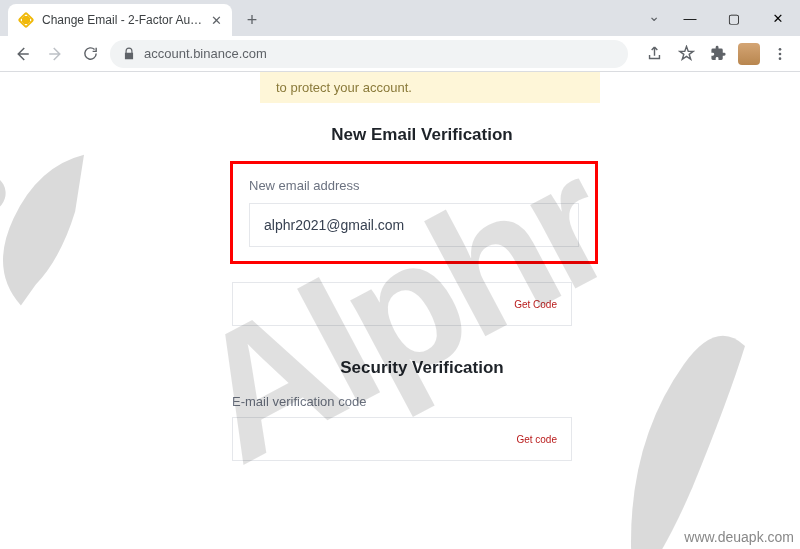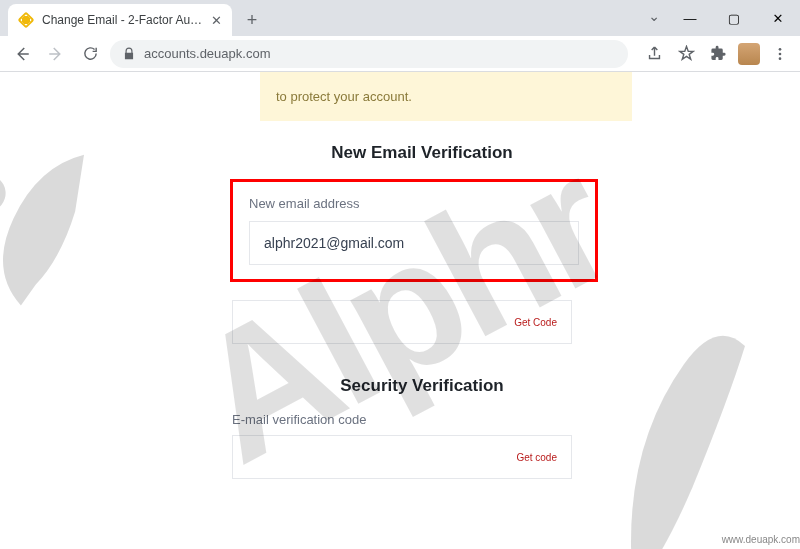--- a/index.html
+++ b/index.html
@@ -22,39 +22,39 @@
 .nav-btn.disabled { color: #bdc1c6; }
 .address-bar { flex: 1; height: 28px; background: #f1f3f4; border-radius: 14px; display: flex; align-items: center; padding: 0 12px; gap: 8px; font-size: 13px; color: #5f6368; }
 .address-bar .url { color: #202124; }
 .toolbar-right { display: flex; align-items: center; gap: 8px; margin-left: 8px; }
 .toolbar-icon { width: 24px; height: 24px; display: flex; align-items: center; justify-content: center; color: #5f6368; cursor: pointer; }
 .avatar { width: 22px; height: 22px; border-radius: 4px; background: linear-gradient(#d4a574, #b8864f); }
 
 
 .viewport { position: absolute; top: 72px; left: 0; right: 0; bottom: 0; overflow: hidden; background: #fff; }
 .content { width: 380px; margin-left: 232px; padding-top: 0; position: relative; }
-.notice-strip { background: #fef6d8; color: #8a7a3a; font-size: 13px; padding: 17px 16px; margin-bottom: 22px; width: 372px; margin-left: 28px; }
+.notice-strip { background: #fef6d8; color: #8a7a3a; font-size: 13px; padding: 8px 16px; margin-bottom: 22px; width: 340px; margin-left: 28px; }
 .section-title { font-size: 17px; font-weight: 600; color: #1e2329; margin-bottom: 16px; text-align: center; }
 .field-label { font-size: 13px; color: #6b7280; margin-bottom: 8px; }
 .field-hint { font-size: 11px; color: #9ca3af; margin-top: 6px; margin-bottom: 18px; }
 .input-box { width: 340px; height: 44px; border: 1px solid #e5e7eb; background: #fff; display: flex; align-items: center; padding: 0 14px; font-size: 14px; color: #374151; margin-bottom: 18px; }
 .input-box.with-action { justify-content: space-between; }
 .get-code { color: #b91c1c; font-size: 10px; font-weight: 500; cursor: pointer; }
 .highlight-box { border: 3px solid #ff0000; padding: 14px 16px 6px 16px; width: 368px; margin-left: -2px; margin-bottom: 18px; }
 .highlight-box .field-label { margin-bottom: 10px; }
 .highlight-box .input-box { width: 100%; margin-bottom: 8px; }
 
 .section-gap { height: 14px; }
 
 
 .watermark { position: absolute; top: 50%; left: 50%; transform: translate(-50%, -50%) rotate(-28deg); font-size: 180px; font-weight: 700; color: rgba(0,0,0,0.12); pointer-events: none; letter-spacing: -8px; font-family: Arial, sans-serif; z-index: 5; white-space: nowrap; }
 .watermark-icon { position: absolute; top: 30px; left: -50px; transform: rotate(-28deg); pointer-events: none; z-index: 5; opacity: 0.14; }
 .watermark-stroke { position: absolute; bottom: -30px; right: -50px; width: 350px; height: 250px; transform: rotate(-28deg); pointer-events: none; z-index: 5; opacity: 0.14; }
 
-.source-label { position: absolute; bottom: 4px; right: 0; font-size: 10px; color: #888; z-index: 10; }
+.source-label { position: absolute; bottom: 4px; right: 6px; font-size: 14px; color: #888; z-index: 10; }
 </style>
 </head>
 <body>
 
 <div class="title-bar">
   <div class="tab">
     <div class="tab-favicon"></div>
     <div class="tab-title">Change Email - 2-Factor Authent</div>
     <div class="tab-close">✕</div>
   </div>
@@ -80,21 +80,21 @@
   </div>
   <div class="nav-btn">
     <svg width="17" height="17" viewBox="0 0 24 24">
         <path fill="none" stroke="#5f6368" stroke-width="2" d="M20 12a8 8 0 11-2.3-5.6M20 4v5h-5"></path>
       </svg>
   </div>
   <div class="address-bar">
     <svg width="14" height="14" viewBox="0 0 24 24">
         <path fill="#5f6368" d="M6 10V7a6 6 0 1112 0v3h1v11H5V10h1zm2 0h8V7a4 4 0 10-8 0v3z"></path>
       </svg>
-    <span>accounts.deuapk.com</span>
+    <span>account.binance.com</span>
   </div>
   <div class="toolbar-right">
     <div class="toolbar-icon">
       <svg width="17" height="17" viewBox="0 0 24 24">
           <path fill="none" stroke="#5f6368" stroke-width="2" d="M12 3v12m0-12l-4 4m4-4l4 4M5 14v5h14v-5"></path>
         </svg>
     </div>
     <div class="toolbar-icon">
       <svg width="17" height="17" viewBox="0 0 24 24">
           <path fill="none" stroke="#5f6368" stroke-width="2" d="M12 2l2.5 7h7l-5.7 4.2 2.2 7L12 16l-6 4.2 2.2-7L2.5 9h7z"></path>

